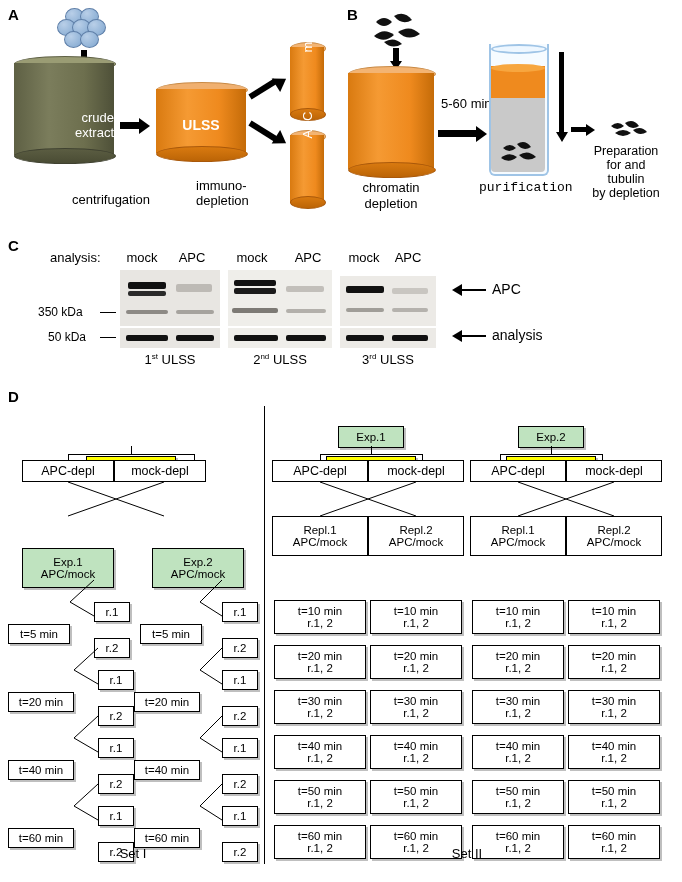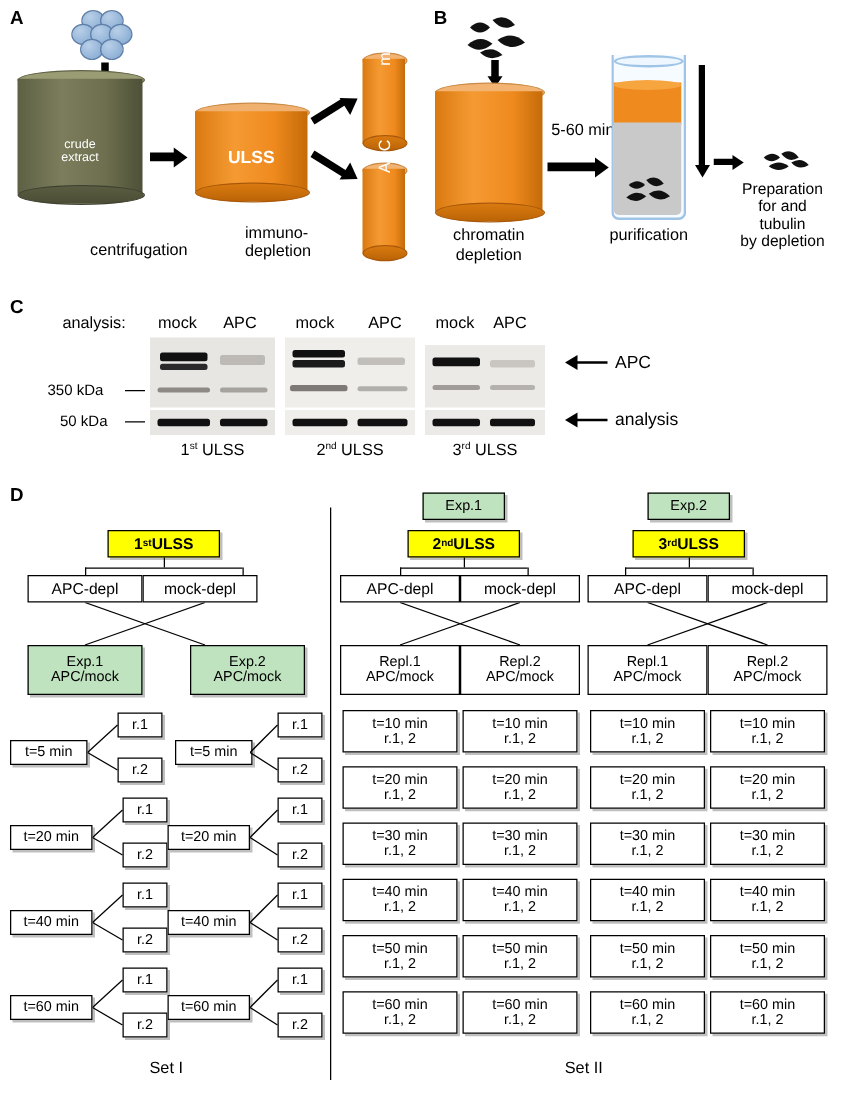--- a/index.html
+++ b/index.html
@@ -17,21 +17,21 @@
   .cyl .body{position:absolute;left:0;top:7px;width:100%;}
   .cyl .bot{position:absolute;left:0;width:100%;height:14px;border-radius:50%;}
 
   
   .blot{position:absolute;background:#f4f4f2;}
   .band{position:absolute;border-radius:2px;}
 
   
   .box{position:absolute;border:1px solid #000;background:#fff;font-size:11.5px;line-height:12.5px;text-align:center;
        display:flex;align-items:center;justify-content:center;box-sizing:border-box;}
-  .box.shadow{box-shadow:2px 2px 0 rgba(0,0,0,.25);}
+  .box.shadow{box-shadow:2px 2px 0 rgba(0,0,0,.25);margin-top:32px;}
   .yellow{background:#ffff00;font-weight:bold;font-size:12.5px;}
   .green{background:#bfe3bf;}
   .vline{position:absolute;background:#000;width:1px;}
   .sep{position:absolute;background:#000;width:1px;}
   sup{font-size:8px;}
 </style>
 </head>
 <body>
 
 <div class="panel-letter" style="left:8px;top:6px;">A</div>
@@ -49,21 +49,21 @@
 <div class="abs" style="left:78px;top:50px;">
   <div style="position:absolute;left:3px;top:0;width:6px;height:14px;background:#000;"></div>
   <div style="position:absolute;left:0;top:13px;width:0;height:0;border-left:6px solid transparent;border-right:6px solid transparent;border-top:9px solid #000;"></div>
 </div>
 
 <div class="cyl" style="left:14px;top:56px;width:100px;height:106px;">
   <div class="top" style="background:#9a9c74;border:1px solid #5f6145;"></div>
   <div class="body" style="top:7px;height:92px;background:linear-gradient(90deg,#5e6044,#7b7d5c 35%,#6d6f4e 70%,#4e5038);"></div>
   <div class="bot" style="top:92px;background:linear-gradient(#5b5d42,#4a4c34);border:1px solid #3f4130;"></div>
 </div>
-<div class="txt center" style="left:14px;top:110px;width:100px;color:#fff;font-size:10px;">
+<div class="txt center" style="left:14px;top:110px;width:100px;color:#fff;font-size:13px;text-align:right;">
   <span>crude</span><br>
   <span>extract</span>
 </div>
 
 <div class="abs" style="left:120px;top:118px;">
   <div style="position:absolute;left:0;top:4px;width:20px;height:7px;background:#000;"></div>
   <div style="position:absolute;left:19px;top:0;width:0;height:0;border-top:8px solid transparent;border-bottom:8px solid transparent;border-left:11px solid #000;"></div>
 </div>
 
 <div class="cyl" style="left:156px;top:82px;width:90px;height:78px;">
@@ -142,21 +142,21 @@
   <div style="position:absolute;left:2px;top:22px;width:54px;height:34px;background:#ef8a1e;"></div>
   <div style="position:absolute;left:2px;top:20px;width:54px;height:8px;border-radius:50%;background:#f7a63f;"></div>
   <div style="position:absolute;left:2px;top:54px;width:54px;height:74px;background:#c9c9c9;border-radius:0 0 4px 4px;"></div>
   <svg style="position:absolute;left:10px;top:96px;" width="42" height="26" viewBox="0 0 42 26">
     <path d="M4 8 q7 -6 13 0 q-7 6 -13 0 z" fill="#111"></path>
     <path d="M18 4 q8 -5 14 3 q-8 5 -14 -3 z" fill="#111"></path>
     <path d="M2 18 q8 -7 16 -1 q-8 7 -16 1 z" fill="#111"></path>
     <path d="M20 15 q9 -6 17 2 q-9 6 -17 -2 z" fill="#111"></path>
   </svg>
 </div>
-<div class="txt center" style="left:479px;top:180px;width:80px;font-size:13px;">purification</div>
+<div class="txt center" style="left:479px;top:180px;width:80px;font-size:13px;font-family:Liberation Mono, monospace;">purification</div>
 
 <div class="abs" style="left:556px;top:52px;">
   <div style="position:absolute;left:3px;top:0;width:5px;height:84px;background:#000;"></div>
   <div style="position:absolute;left:0;top:80px;width:0;height:0;border-left:6px solid transparent;border-right:6px solid transparent;border-top:10px solid #000;"></div>
 </div>
 
 <div class="abs" style="left:571px;top:124px;">
   <div style="position:absolute;left:0;top:3px;width:16px;height:5px;background:#000;"></div>
   <div style="position:absolute;left:15px;top:0;width:0;height:0;border-top:6px solid transparent;border-bottom:6px solid transparent;border-left:9px solid #000;"></div>
 </div>

